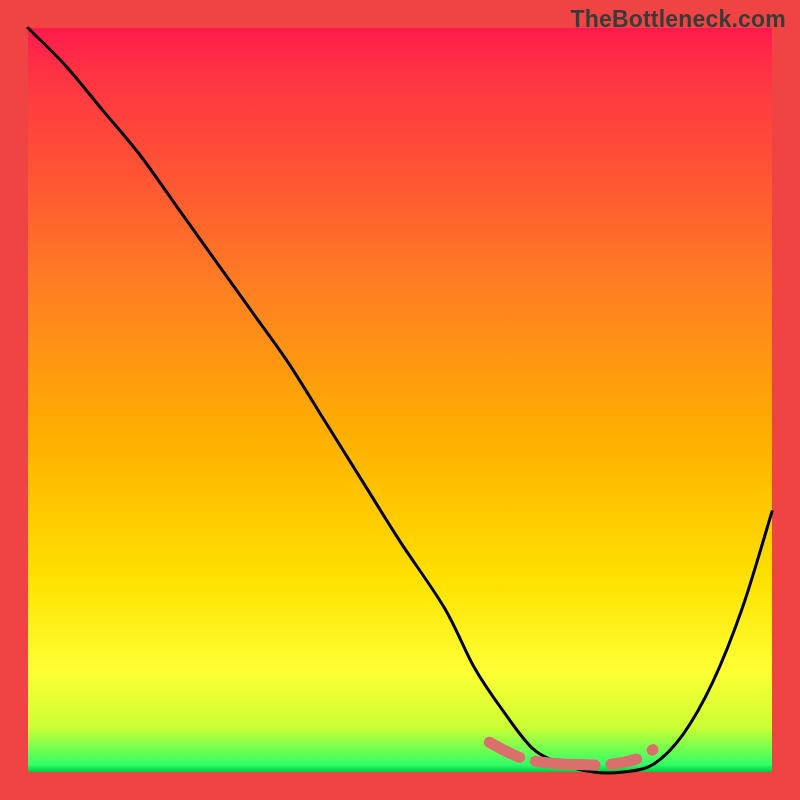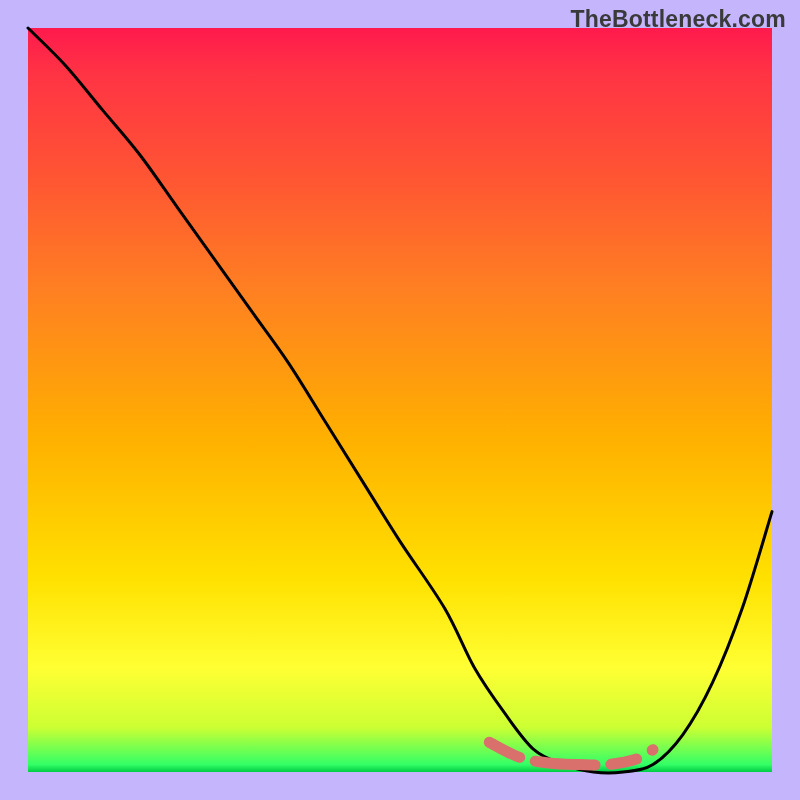--- a/index.html
+++ b/index.html
@@ -10,21 +10,21 @@
     background: #000;
     overflow: hidden;
     font-family: Arial, Helvetica, sans-serif;
   }
   .frame {
     position: absolute;
     left: 0;
     top: 0;
     width: 800px;
     height: 800px;
-    background: #c4b5fd;
+    background: #ef4444;
   }
   .plot-area {
     position: absolute;
     left: 28px;
     top: 28px;
     width: 744px;
     height: 744px;
     
     background: linear-gradient(to bottom,
       #ff1a4d 0%,

